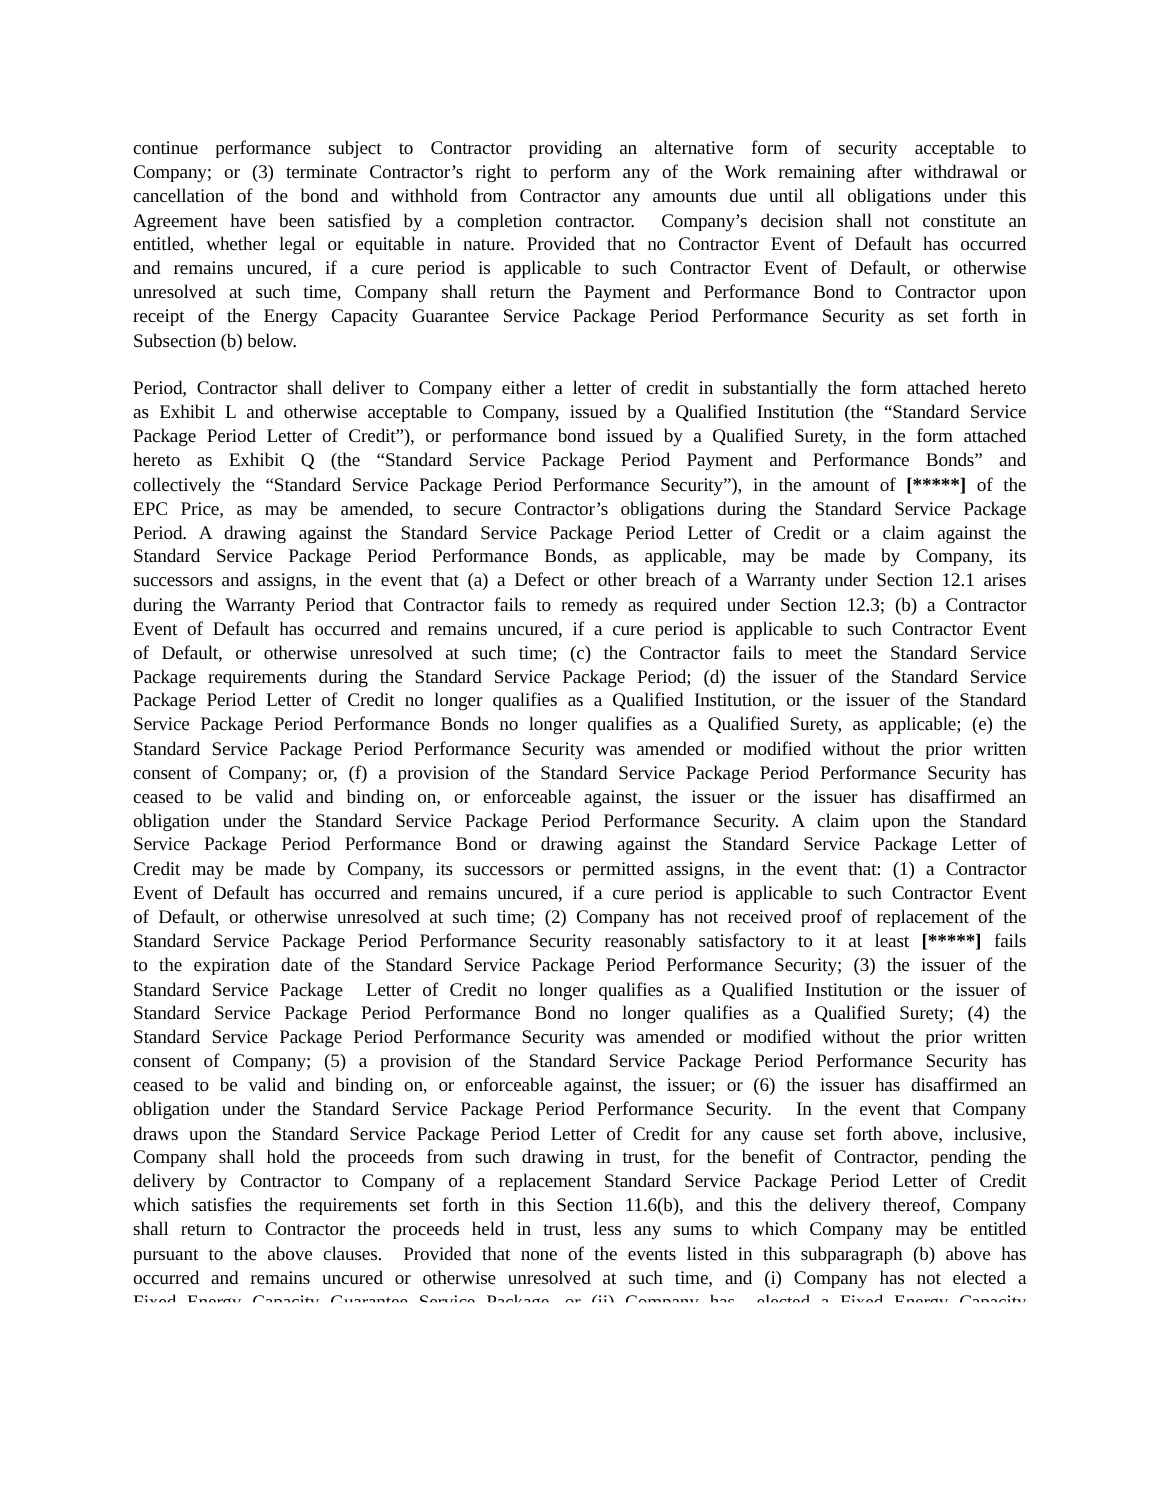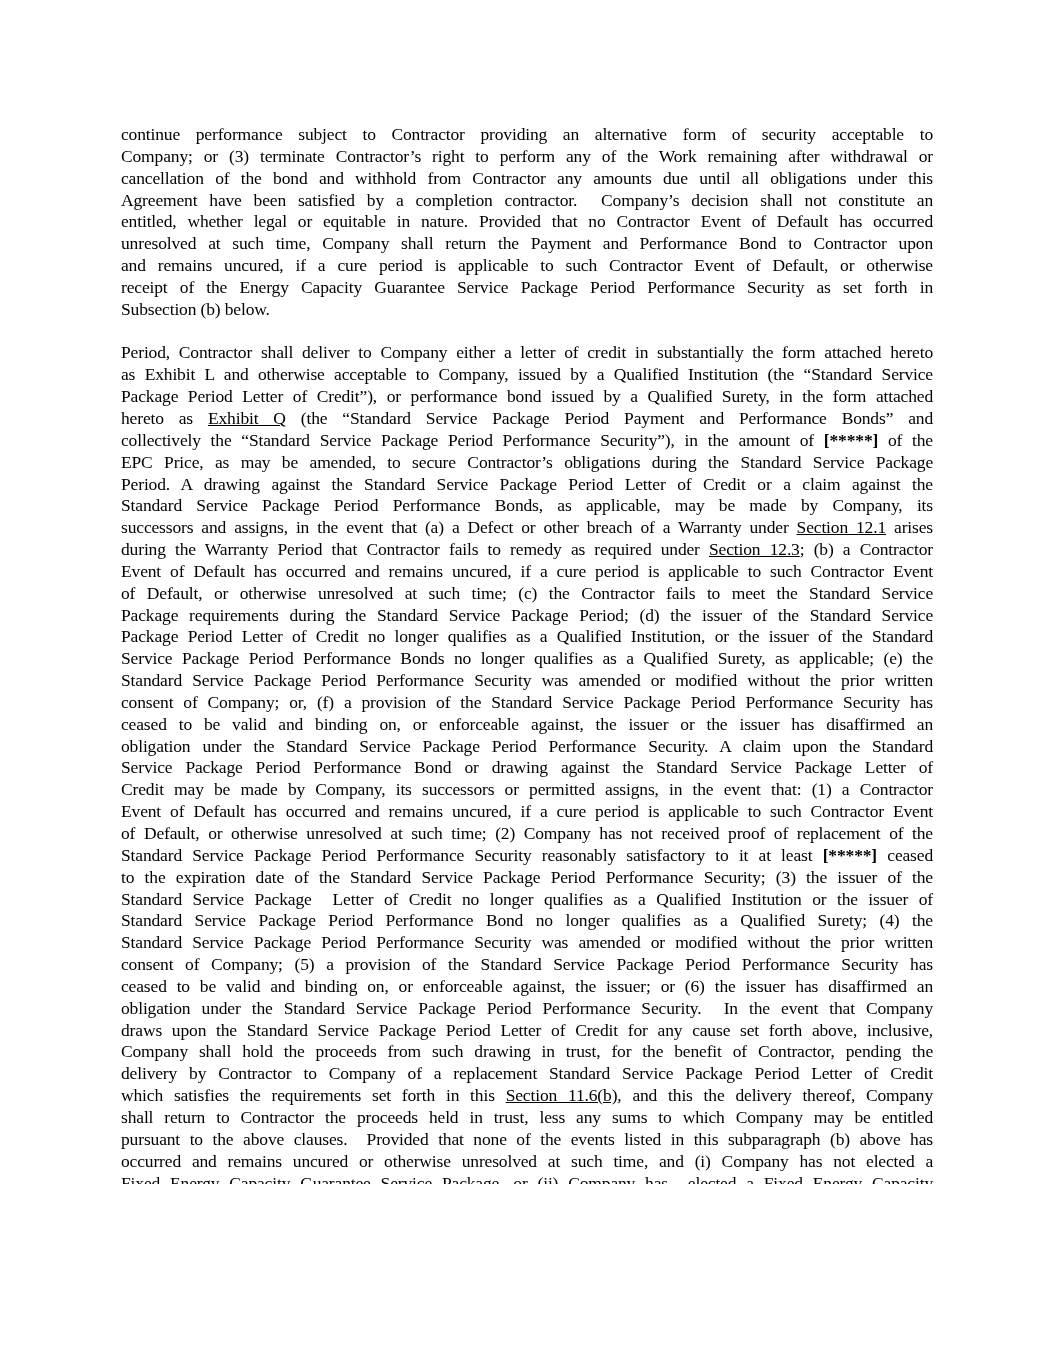--- a/index.html
+++ b/index.html
@@ -19,21 +19,21 @@
     width: 812px;
     font-size: 17.5px;
     line-height: 21.85px;
     letter-spacing: -0.15px;
   }
   .paragraph + .paragraph { margin-top: 21.85px; }
   .line { text-align: justify; text-align-last: justify; white-space: normal; }
   .line.last { text-align-last: left; }
   .tab { display: inline-block; height: 1px; }
   .b { font-weight: bold; }
-  .u { text-decoration: underline; }
+  .u { }
   .doc-footer {
     position: absolute;
     left: 0; top: 1255px;
     width: 1055px;
     font-size: 14.5px;
     line-height: 17.3px;
   }
   .footer-left { position: absolute; left: 121px; top: 2px; text-align: right; }
   .footer-right { position: absolute; right: 122px; top: 2px; text-align: right; font-weight: bold; }
   .footer-center { position: absolute; left: 121px; top: 19px; width: 812px; text-align: center; }
@@ -46,22 +46,22 @@
 
 <div class="page">
 
   <main class="doc-body" id="doc-body">
       <div class="paragraph">
         <div class="line"><span>continue performance subject to Contractor providing an alternative form of security acceptable to</span></div>
         <div class="line"><span>Company; or (3) terminate Contractor’s right to perform any of the Work remaining after withdrawal or</span></div>
         <div class="line"><span>cancellation of the bond and withhold from Contractor any amounts due until all obligations under this</span></div>
         <div class="line"><span>Agreement have been satisfied by a completion contractor.&nbsp; Company’s decision shall not constitute an</span></div>
         <div class="line"><span>entitled, whether legal or equitable in nature. Provided that no Contractor Event of Default has occurred</span></div>
+        <div class="line"><span>and remains uncured, if a cure period is applicable to such Contractor Event of Default, or otherwise</span></div>
         <div class="line"><span>unresolved at such time, Company shall return the Payment and Performance Bond to Contractor upon</span></div>
-        <div class="line"><span>and remains uncured, if a cure period is applicable to such Contractor Event of Default, or otherwise</span></div>
         <div class="line"><span>receipt of the Energy Capacity Guarantee Service Package Period Performance Security as set forth in</span></div>
         <div class="line last"><span>Subsection (b) below.</span></div>
       </div>
       <div class="paragraph">
         <div class="line"><span>Period, Contractor shall deliver to Company either a letter of credit in substantially the form attached hereto</span></div>
         <div class="line"><span>as Exhibit L and otherwise acceptable to Company, issued by a Qualified Institution (the “Standard Service</span></div>
         <div class="line"><span>Package Period Letter of Credit”), or performance bond issued by a Qualified Surety, in the form attached</span></div>
         <div class="line"><span>hereto as </span><span class="u">Exhibit Q</span><span> (the “Standard Service Package Period Payment and Performance Bonds” and</span></div>
         <div class="line"><span>collectively the “Standard Service Package Period Performance Security”), in the amount of </span><span class="b">[*****]</span><span> of the</span></div>
         <div class="line"><span>EPC Price, as may be amended, to secure Contractor’s obligations during the Standard Service Package</span></div>
@@ -75,21 +75,21 @@
         <div class="line"><span>Package Period Letter of Credit no longer qualifies as a Qualified Institution, or the issuer of the Standard</span></div>
         <div class="line"><span>Service Package Period Performance Bonds no longer qualifies as a Qualified Surety, as applicable; (e) the</span></div>
         <div class="line"><span>Standard Service Package Period Performance Security was amended or modified without the prior written</span></div>
         <div class="line"><span>consent of Company; or, (f) a provision of the Standard Service Package Period Performance Security has</span></div>
         <div class="line"><span>ceased to be valid and binding on, or enforceable against, the issuer or the issuer has disaffirmed an</span></div>
         <div class="line"><span>obligation under the Standard Service Package Period Performance Security. A claim upon the Standard</span></div>
         <div class="line"><span>Service Package Period Performance Bond or drawing against the Standard Service Package Letter of</span></div>
         <div class="line"><span>Credit may be made by Company, its successors or permitted assigns, in the event that: (1) a Contractor</span></div>
         <div class="line"><span>Event of Default has occurred and remains uncured, if a cure period is applicable to such Contractor Event</span></div>
         <div class="line"><span>of Default, or otherwise unresolved at such time; (2) Company has not received proof of replacement of the</span></div>
-        <div class="line"><span>Standard Service Package Period Performance Security reasonably satisfactory to it at least </span><span class="b">[*****]</span><span> ceased</span></div>
+        <div class="line"><span>Standard Service Package Period Performance Security reasonably satisfactory to it at least </span><span class="b">[*****]</span><span> fails</span></div>
         <div class="line"><span>to the expiration date of the Standard Service Package Period Performance Security; (3) the issuer of the</span></div>
         <div class="line"><span>Standard Service Package&nbsp; Letter of Credit no longer qualifies as a Qualified Institution or the issuer of</span></div>
         <div class="line"><span>Standard Service Package Period Performance Bond no longer qualifies as a Qualified Surety; (4) the</span></div>
         <div class="line"><span>Standard Service Package Period Performance Security was amended or modified without the prior written</span></div>
         <div class="line"><span>consent of Company; (5) a provision of the Standard Service Package Period Performance Security has</span></div>
         <div class="line"><span>ceased to be valid and binding on, or enforceable against, the issuer; or (6) the issuer has disaffirmed an</span></div>
         <div class="line"><span>obligation under the Standard Service Package Period Performance Security.&nbsp; In the event that Company</span></div>
         <div class="line"><span>draws upon the Standard Service Package Period Letter of Credit for any cause set forth above, inclusive,</span></div>
         <div class="line"><span>Company shall hold the proceeds from such drawing in trust, for the benefit of Contractor, pending the</span></div>
         <div class="line"><span>delivery by Contractor to Company of a replacement Standard Service Package Period Letter of Credit</span></div>

